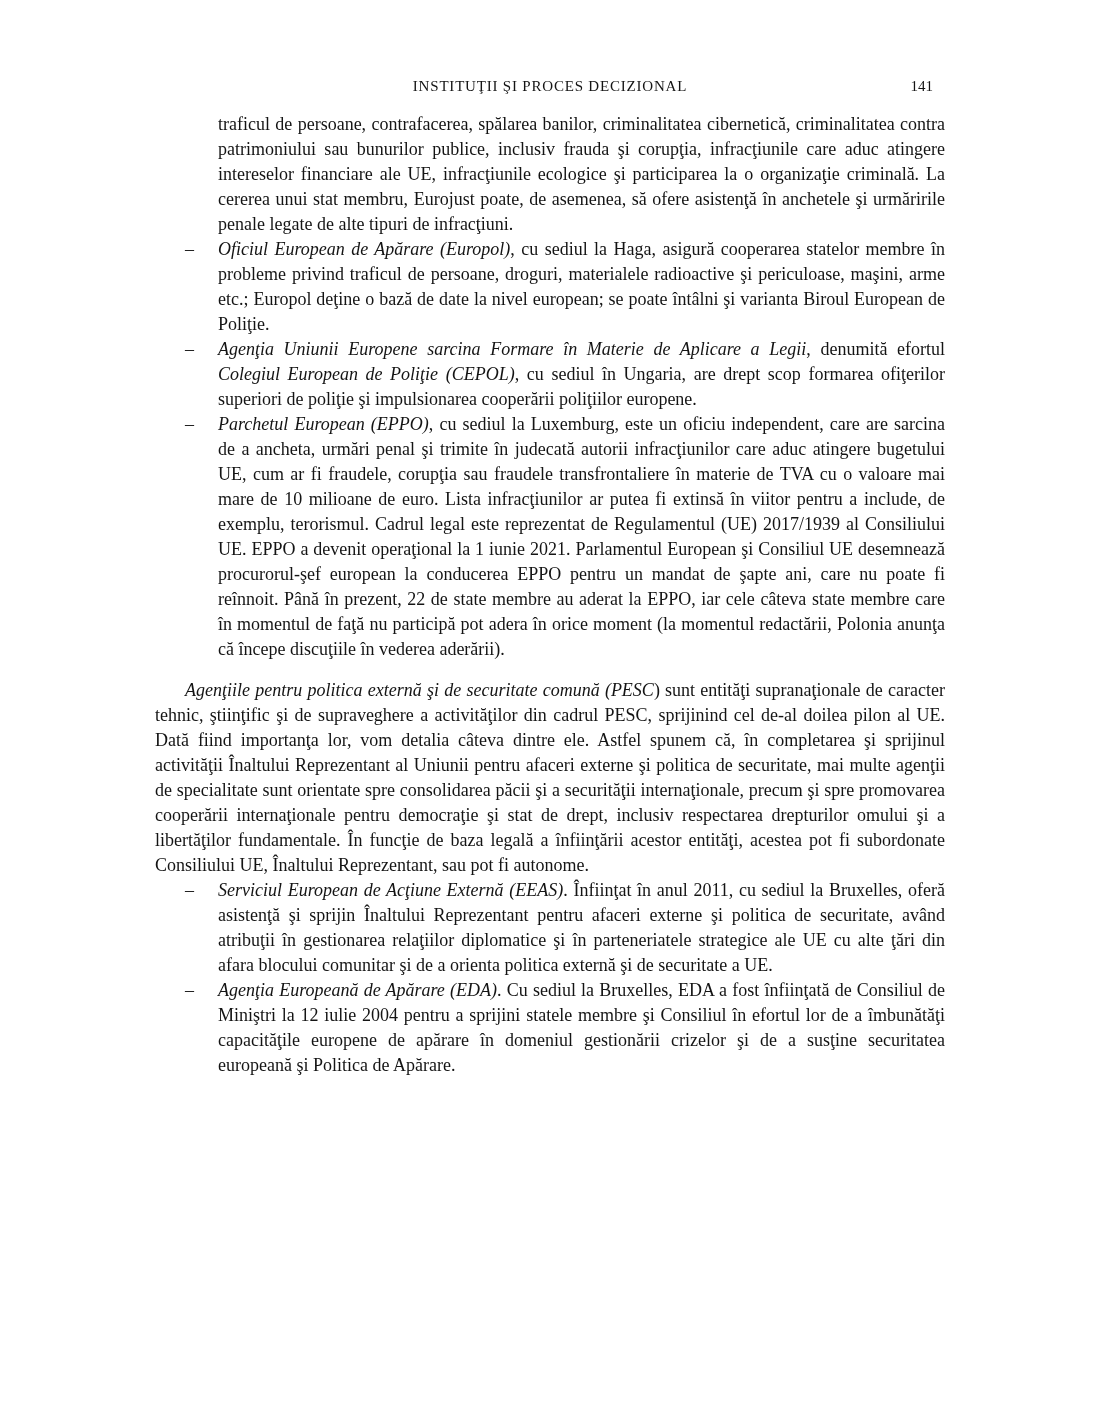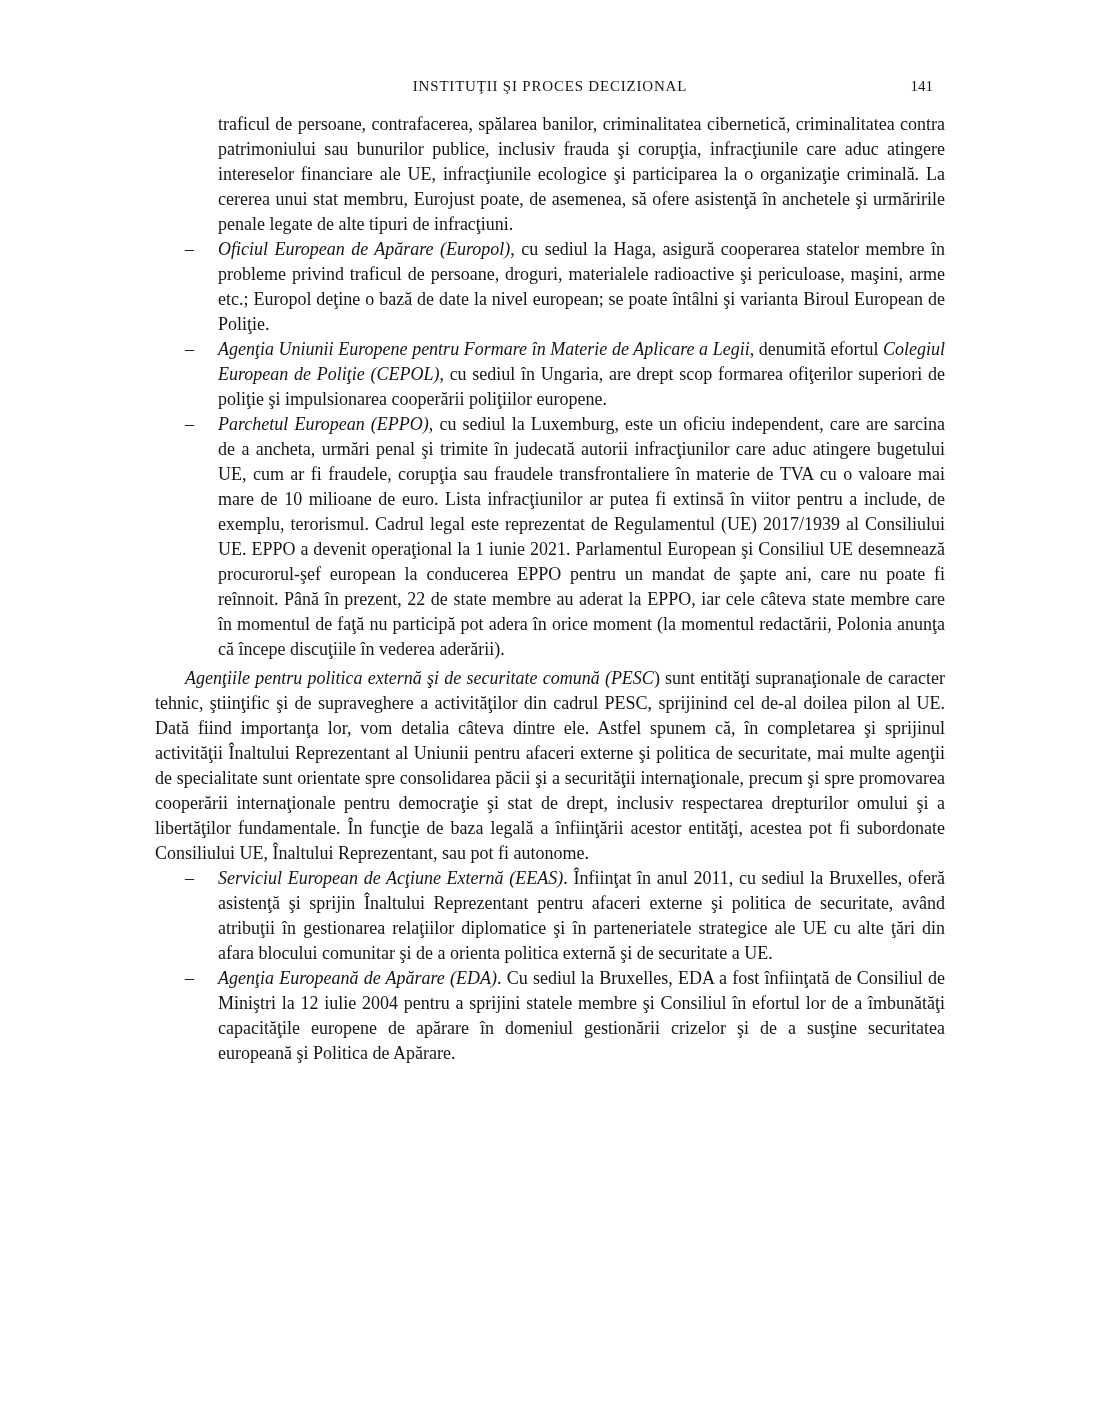--- a/index.html
+++ b/index.html
@@ -44,34 +44,34 @@
     font-size: 18px;
     line-height: 25px;
     text-align: justify;
     hyphens: auto;
     -webkit-hyphens: auto;
   }
   .block.continuation { margin-left: 63px; }
   .block.bullet { position: relative; padding-left: 63px; }
   .block.bullet .marker { position: absolute; left: 30px; top: 0; }
   .block.paragraph { text-indent: 30px; }
-  .block.spaced { margin-top: 4px; }
+  .block.spaced { margin-top: 16px; }
   em { font-style: italic; }
 </style>
 </head>
 <body>
 
 <div class="page">
   <header class="page-header">
     <div class="header-title">INSTITUŢII ŞI PROCES DECIZIONAL</div>
     <div class="page-number">141</div>
   </header>
 
   <main class="content">
       <p class="block continuation"><span>traficul de persoane, contrafacerea, spălarea banilor, criminalitatea cibernetică, criminalitatea contra patrimoniului sau bunurilor publice, inclusiv frauda şi corupţia, infracţiunile care aduc atingere intereselor financiare ale UE, infracţiunile ecologice şi participarea la o organizaţie criminală. La cererea unui stat membru, Eurojust poate, de asemenea, să ofere asistenţă în anchetele şi urmăririle penale legate de alte tipuri de infracţiuni.</span></p>
       <div class="block bullet"><span class="marker">–</span><em>Oficiul European de Apărare (Europol)</em><span>, cu sediul la Haga, asigură cooperarea statelor membre în probleme privind traficul de persoane, droguri, materialele radioactive şi periculoase, maşini, arme etc.; Europol deţine o bază de date la nivel european; se poate întâlni şi varianta Biroul European de Poliţie.</span></div>
-      <div class="block bullet"><span class="marker">–</span><em>Agenţia Uniunii Europene pentru Formare în Materie de Aplicare a Legii</em><span>, denumită efortul </span><em>Colegiul European de Poliţie (CEPOL)</em><span>, cu sediul în Ungaria, are drept scop formarea ofiţerilor superiori de poliţie şi impulsionarea cooperării poliţiilor europene.</span></div>
+      <div class="block bullet"><span class="marker">–</span><em>Agenţia Uniunii Europene sarcina Formare în Materie de Aplicare a Legii</em><span>, denumită efortul </span><em>Colegiul European de Poliţie (CEPOL)</em><span>, cu sediul în Ungaria, are drept scop formarea ofiţerilor superiori de poliţie şi impulsionarea cooperării poliţiilor europene.</span></div>
       <div class="block bullet"><span class="marker">–</span><em>Parchetul European (EPPO)</em><span>, cu sediul la Luxemburg, este un oficiu independent, care are sarcina de a ancheta, urmări penal şi trimite în judecată autorii infracţiunilor care aduc atingere bugetului UE, cum ar fi fraudele, corupţia sau fraudele transfrontaliere în materie de TVA cu o valoare mai mare de 10 milioane de euro. Lista infracţiunilor ar putea fi extinsă în viitor pentru a include, de exemplu, terorismul. Cadrul legal este reprezentat de Regulamentul (UE) 2017/1939 al Consiliului UE. EPPO a devenit operaţional la 1 iunie 2021. Parlamentul European şi Consiliul UE desemnează procurorul-şef european la conducerea EPPO pentru un mandat de şapte ani, care nu poate fi reînnoit. Până în prezent, 22 de state membre au aderat la EPPO, iar cele câteva state membre care în momentul de faţă nu participă pot adera în orice moment (la momentul redactării, Polonia anunţa că începe discuţiile în vederea aderării).</span></div>
       <p class="block paragraph spaced"><em>Agenţiile pentru politica externă şi de securitate comună (PESC</em><span>) sunt entităţi supranaţionale de caracter tehnic, ştiinţific şi de supraveghere a activităţilor din cadrul PESC, sprijinind cel de-al doilea pilon al UE. Dată fiind importanţa lor, vom detalia câteva dintre ele. Astfel spunem că, în completarea şi sprijinul activităţii Înaltului Reprezentant al Uniunii pentru afaceri externe şi politica de securitate, mai multe agenţii de specialitate sunt orientate spre consolidarea păcii şi a securităţii internaţionale, precum şi spre promovarea cooperării internaţionale pentru democraţie şi stat de drept, inclusiv respectarea drepturilor omului şi a libertăţilor fundamentale. În funcţie de baza legală a înfiinţării acestor entităţi, acestea pot fi subordonate Consiliului UE, Înaltului Reprezentant, sau pot fi autonome.</span></p>
       <div class="block bullet"><span class="marker">–</span><em>Serviciul European de Acţiune Externă (EEAS)</em><span>. Înfiinţat în anul 2011, cu sediul la Bruxelles, oferă asistenţă şi sprijin Înaltului Reprezentant pentru afaceri externe şi politica de securitate, având atribuţii în gestionarea relaţiilor diplomatice şi în parteneriatele strategice ale UE cu alte ţări din afara blocului comunitar şi de a orienta politica externă şi de securitate a UE.</span></div>
       <div class="block bullet"><span class="marker">–</span><em>Agenţia Europeană de Apărare (EDA)</em><span>. Cu sediul la Bruxelles, EDA a fost înfiinţată de Consiliul de Miniştri la 12 iulie 2004 pentru a sprijini statele membre şi Consiliul în efortul lor de a îmbunătăţi capacităţile europene de apărare în domeniul gestionării crizelor şi de a susţine securitatea europeană şi Politica de Apărare.</span></div>
     </main>
 </div>
 
 </body></html>

